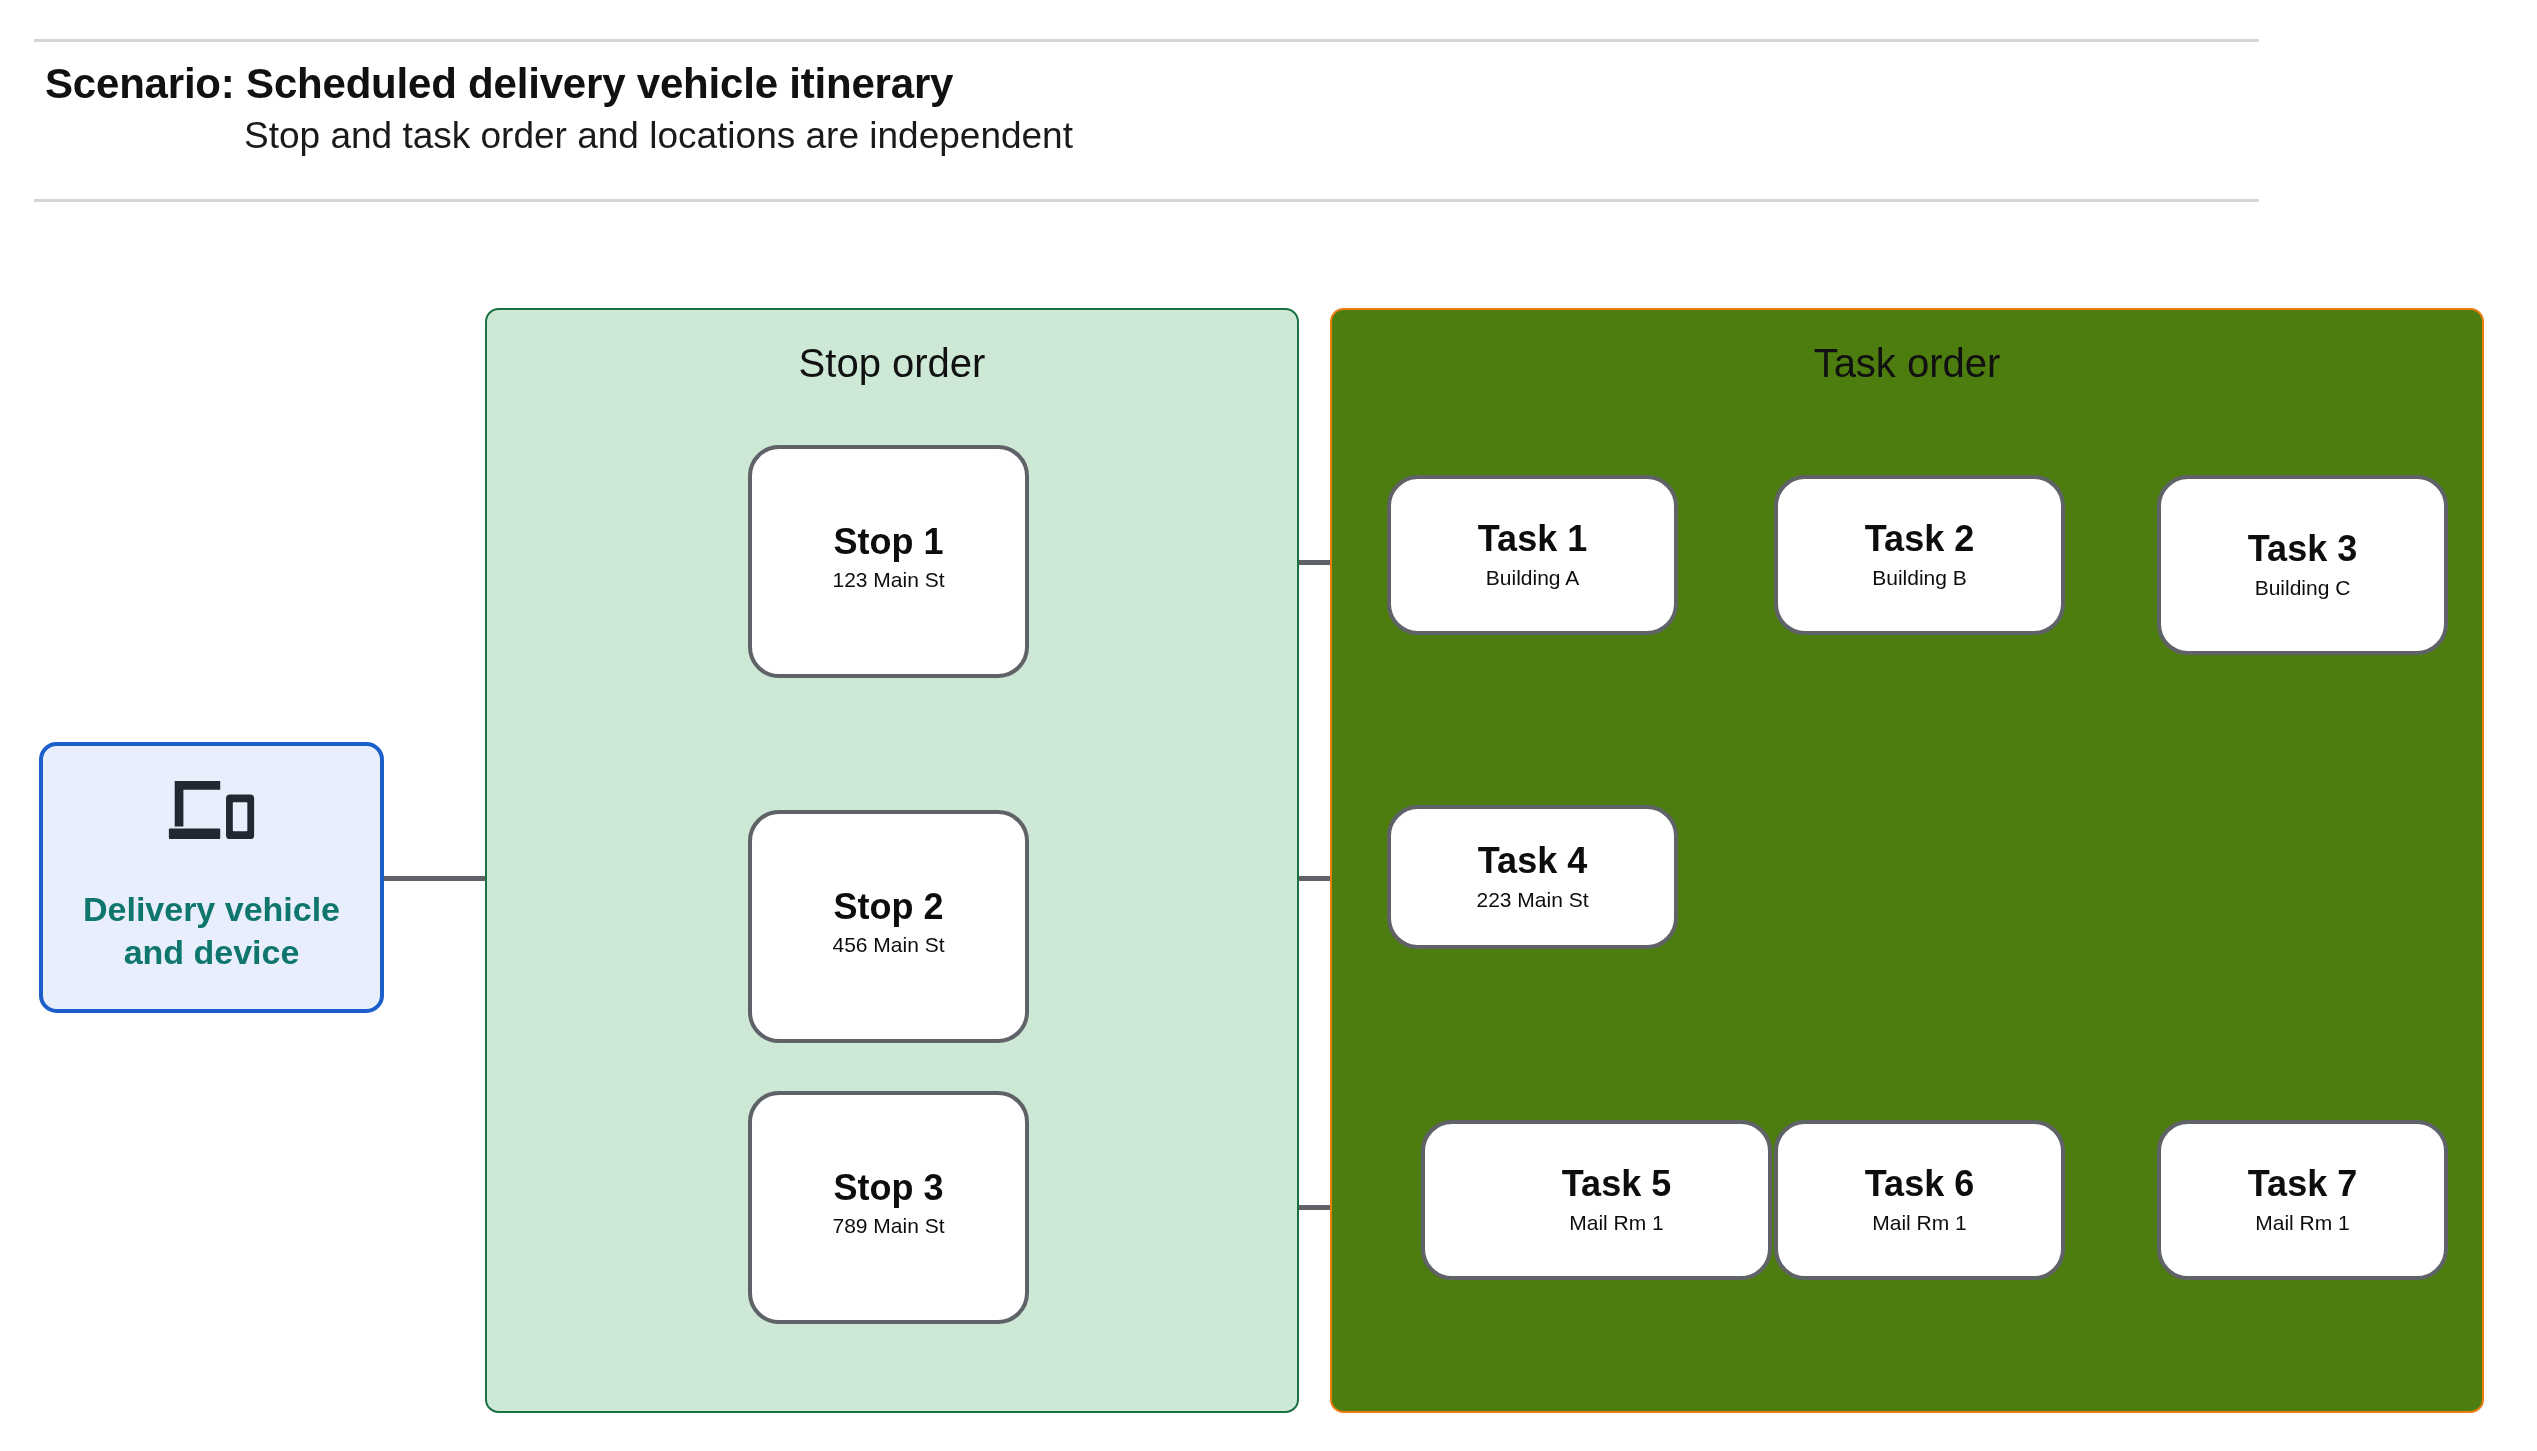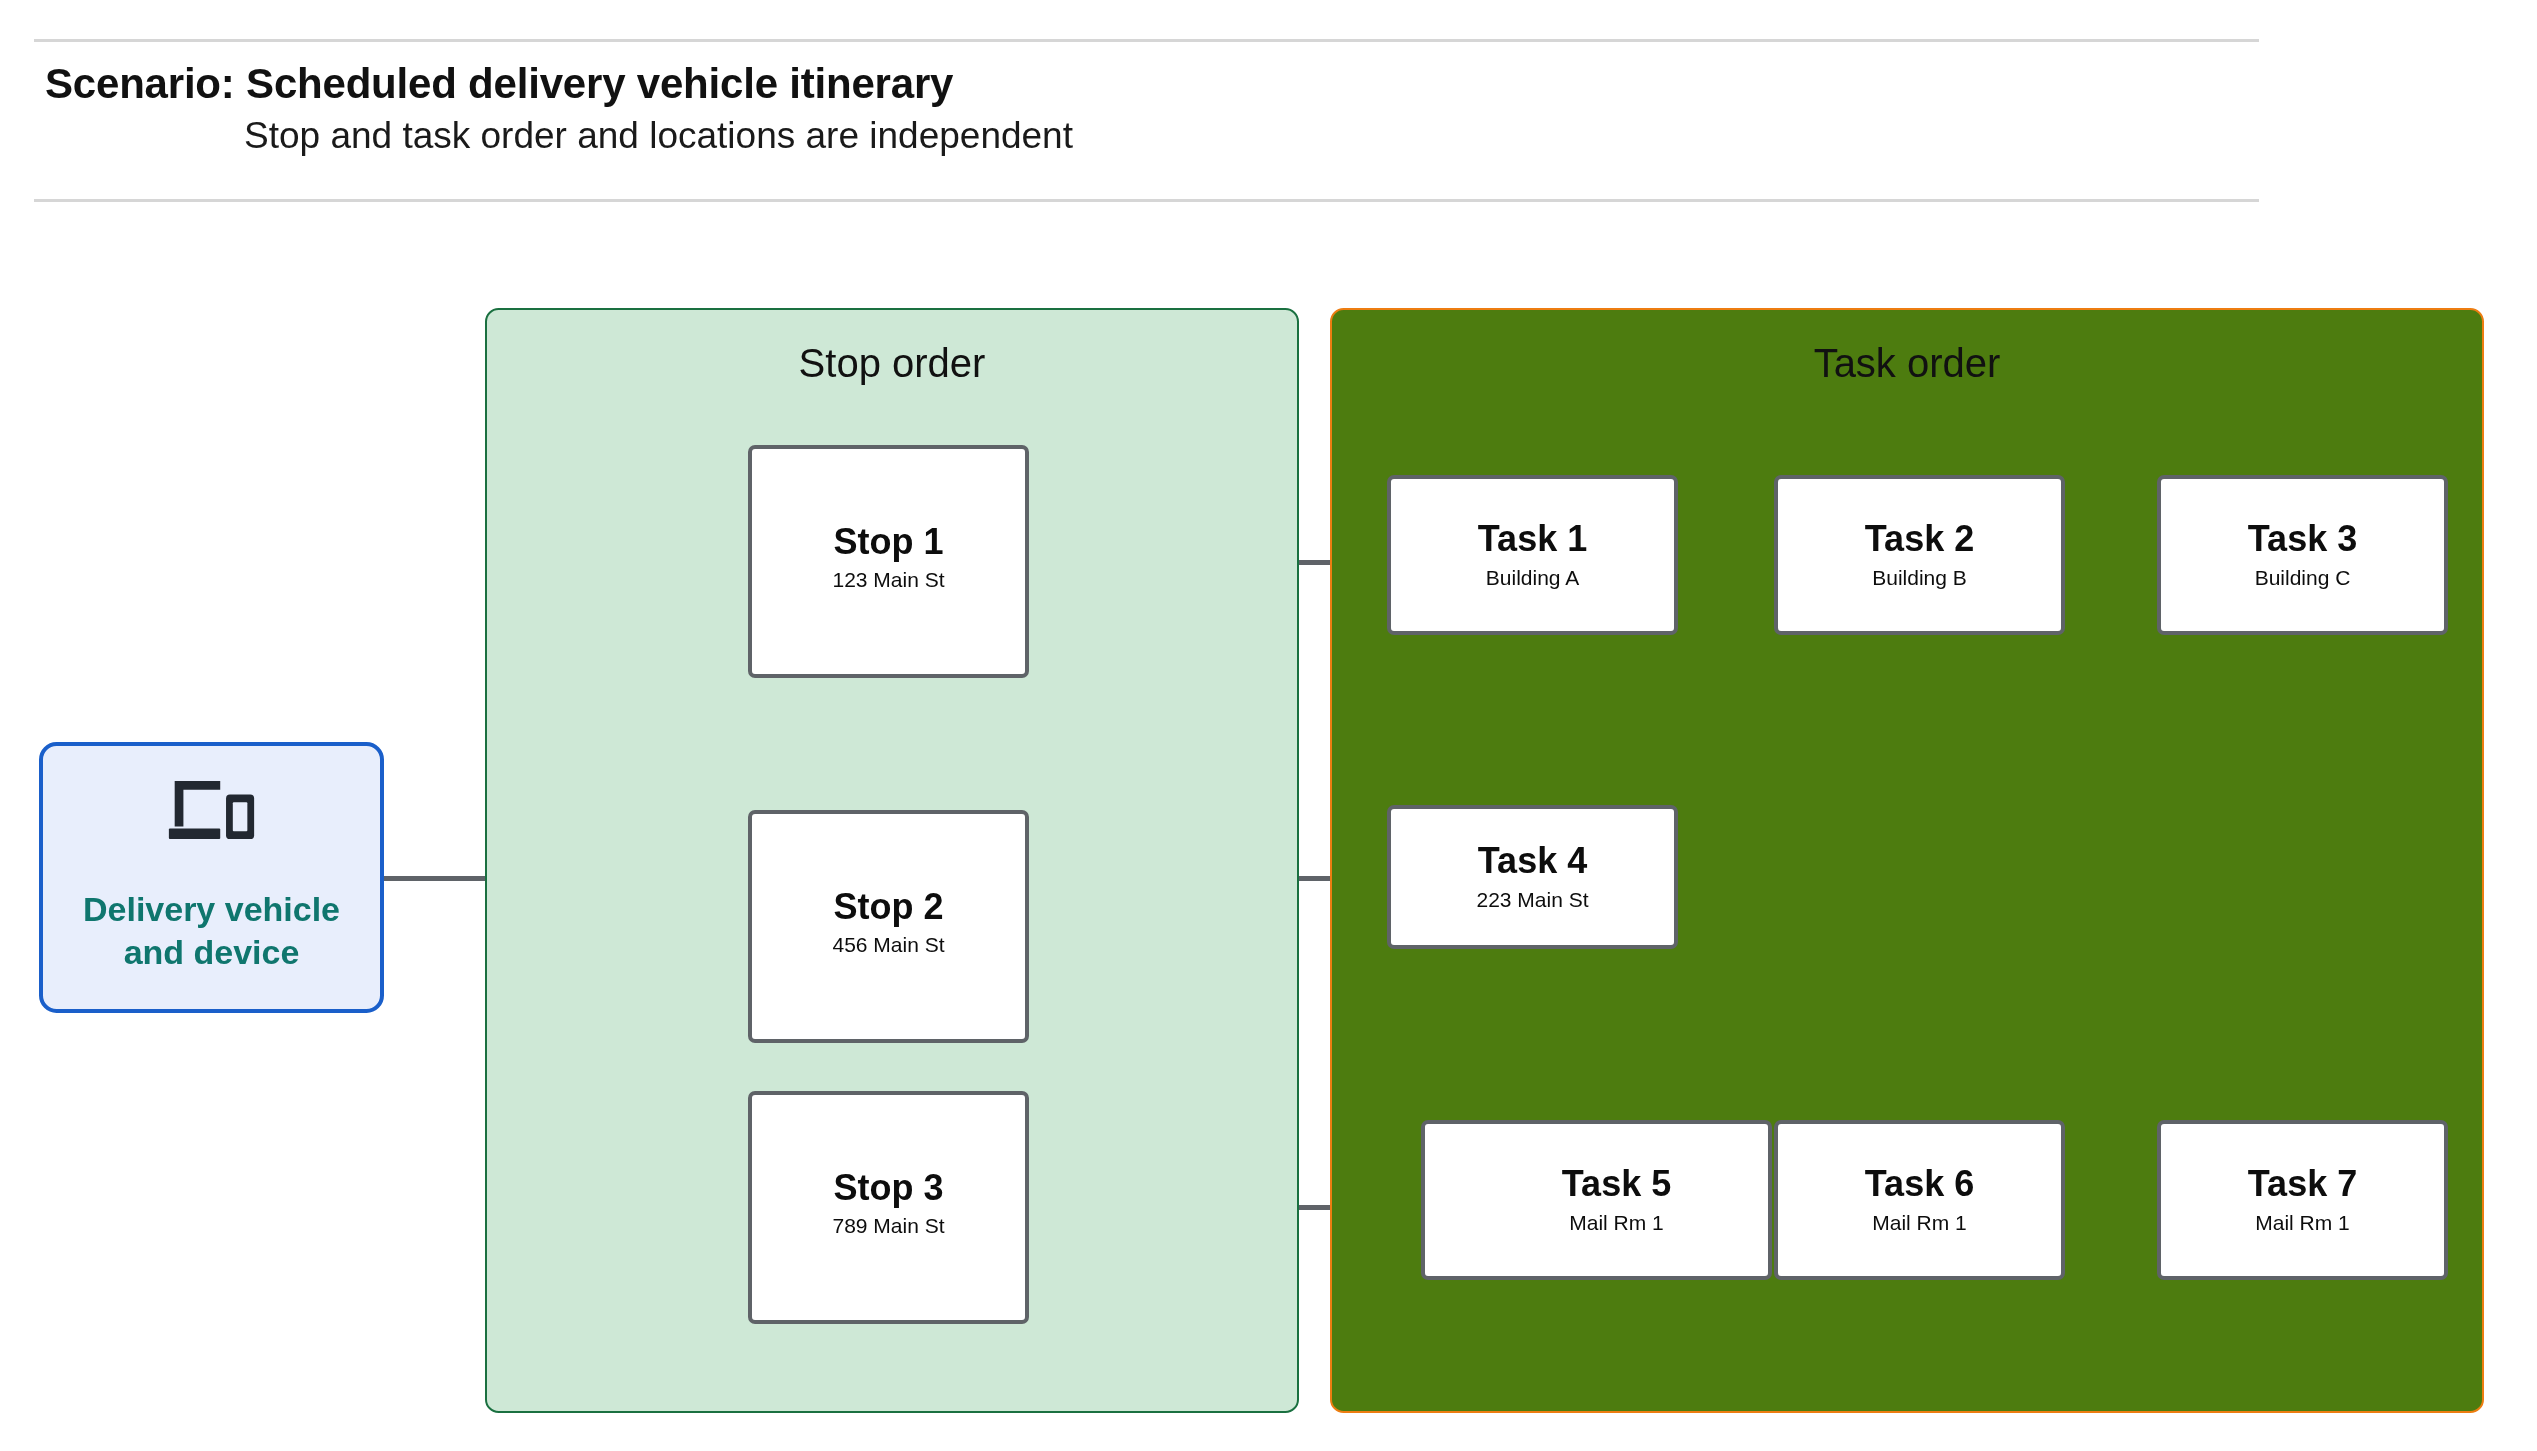--- a/index.html
+++ b/index.html
@@ -90,21 +90,21 @@
   }
   .line-h { height: 4.8px; }
   .line-v { width: 4.8px; }
 
   
   .node {
     position: absolute;
     box-sizing: border-box;
     background: #ffffff;
     border: 4.8px solid #5f6368;
-    border-radius: 7px;
+    border-radius: 31px;
     display: flex;
     flex-direction: column;
     align-items: center;
     justify-content: center;
     z-index: 5;
   }
   .node-title {
     font-size: 36px;
     font-weight: bold;
     color: #0d0d0d;
@@ -206,21 +206,21 @@
   </div>
 
   <div class="node task-node" style="left:1387px; top:475px; width:291px; height:160px;">
     <div class="node-title">Task 1</div>
     <div class="node-sub">Building A</div>
   </div>
   <div class="node task-node" style="left:1774px; top:475px; width:291px; height:160px;">
     <div class="node-title">Task 2</div>
     <div class="node-sub">Building B</div>
   </div>
-  <div class="node task-node" style="left:2157px; top:475px; width:291px; height:160px;">
+  <div class="node task-node" style="left:2157px; top:475px; width:291px; height:180px;">
     <div class="node-title">Task 3</div>
     <div class="node-sub">Building C</div>
   </div>
 
   <div class="node task-node" style="left:1387px; top:805px; width:291px; height:144px;">
     <div class="node-title">Task 4</div>
     <div class="node-sub">223 Main St</div>
   </div>
 
   <div class="node task-node" style="left:1421px; top:1120px; width:351px; height:160px;padding-left:40px;">

